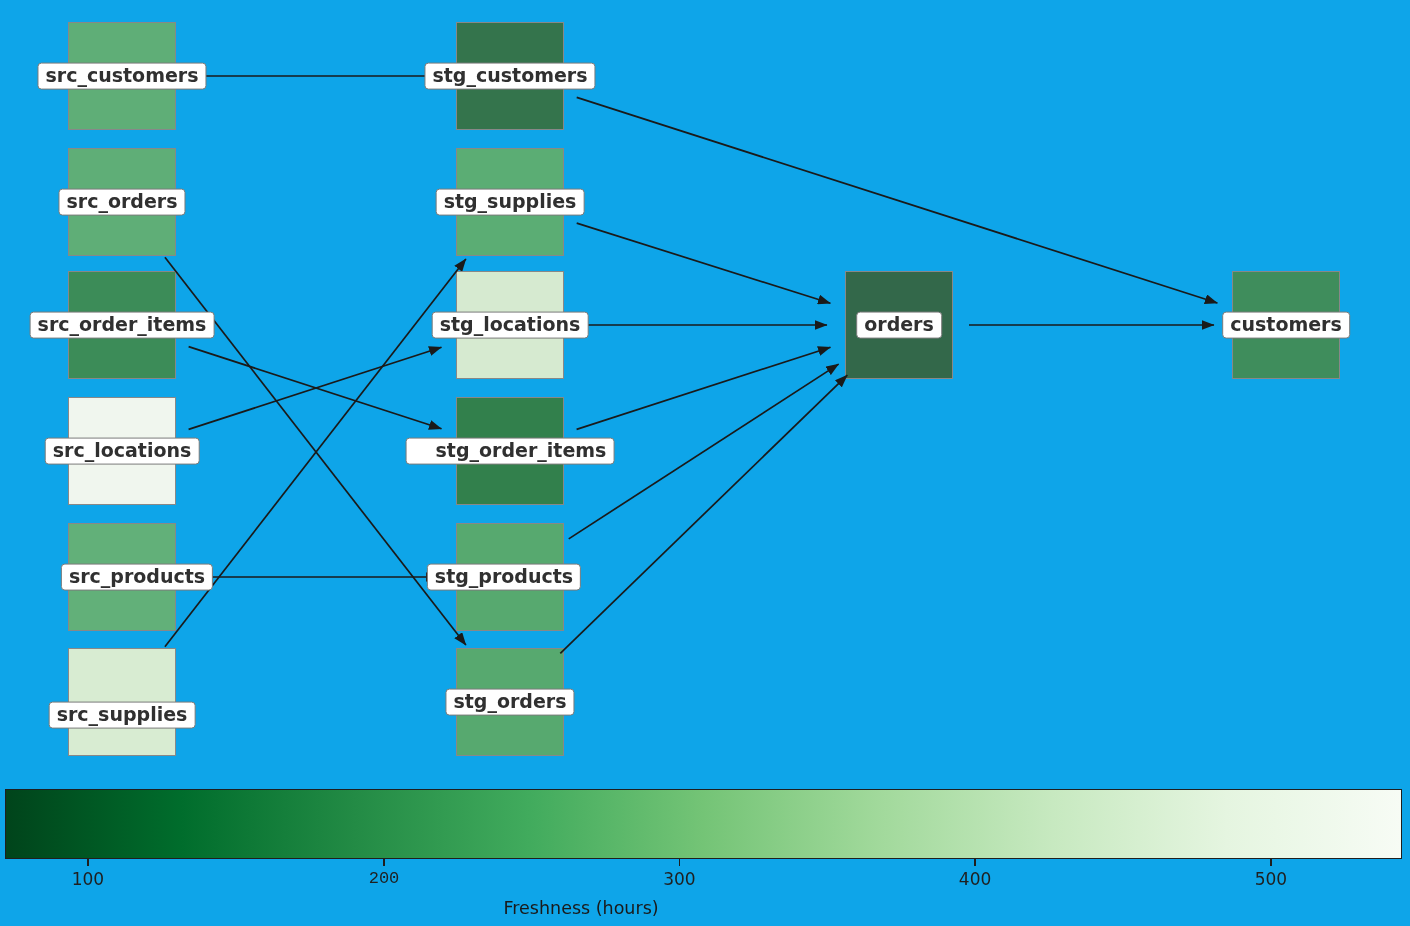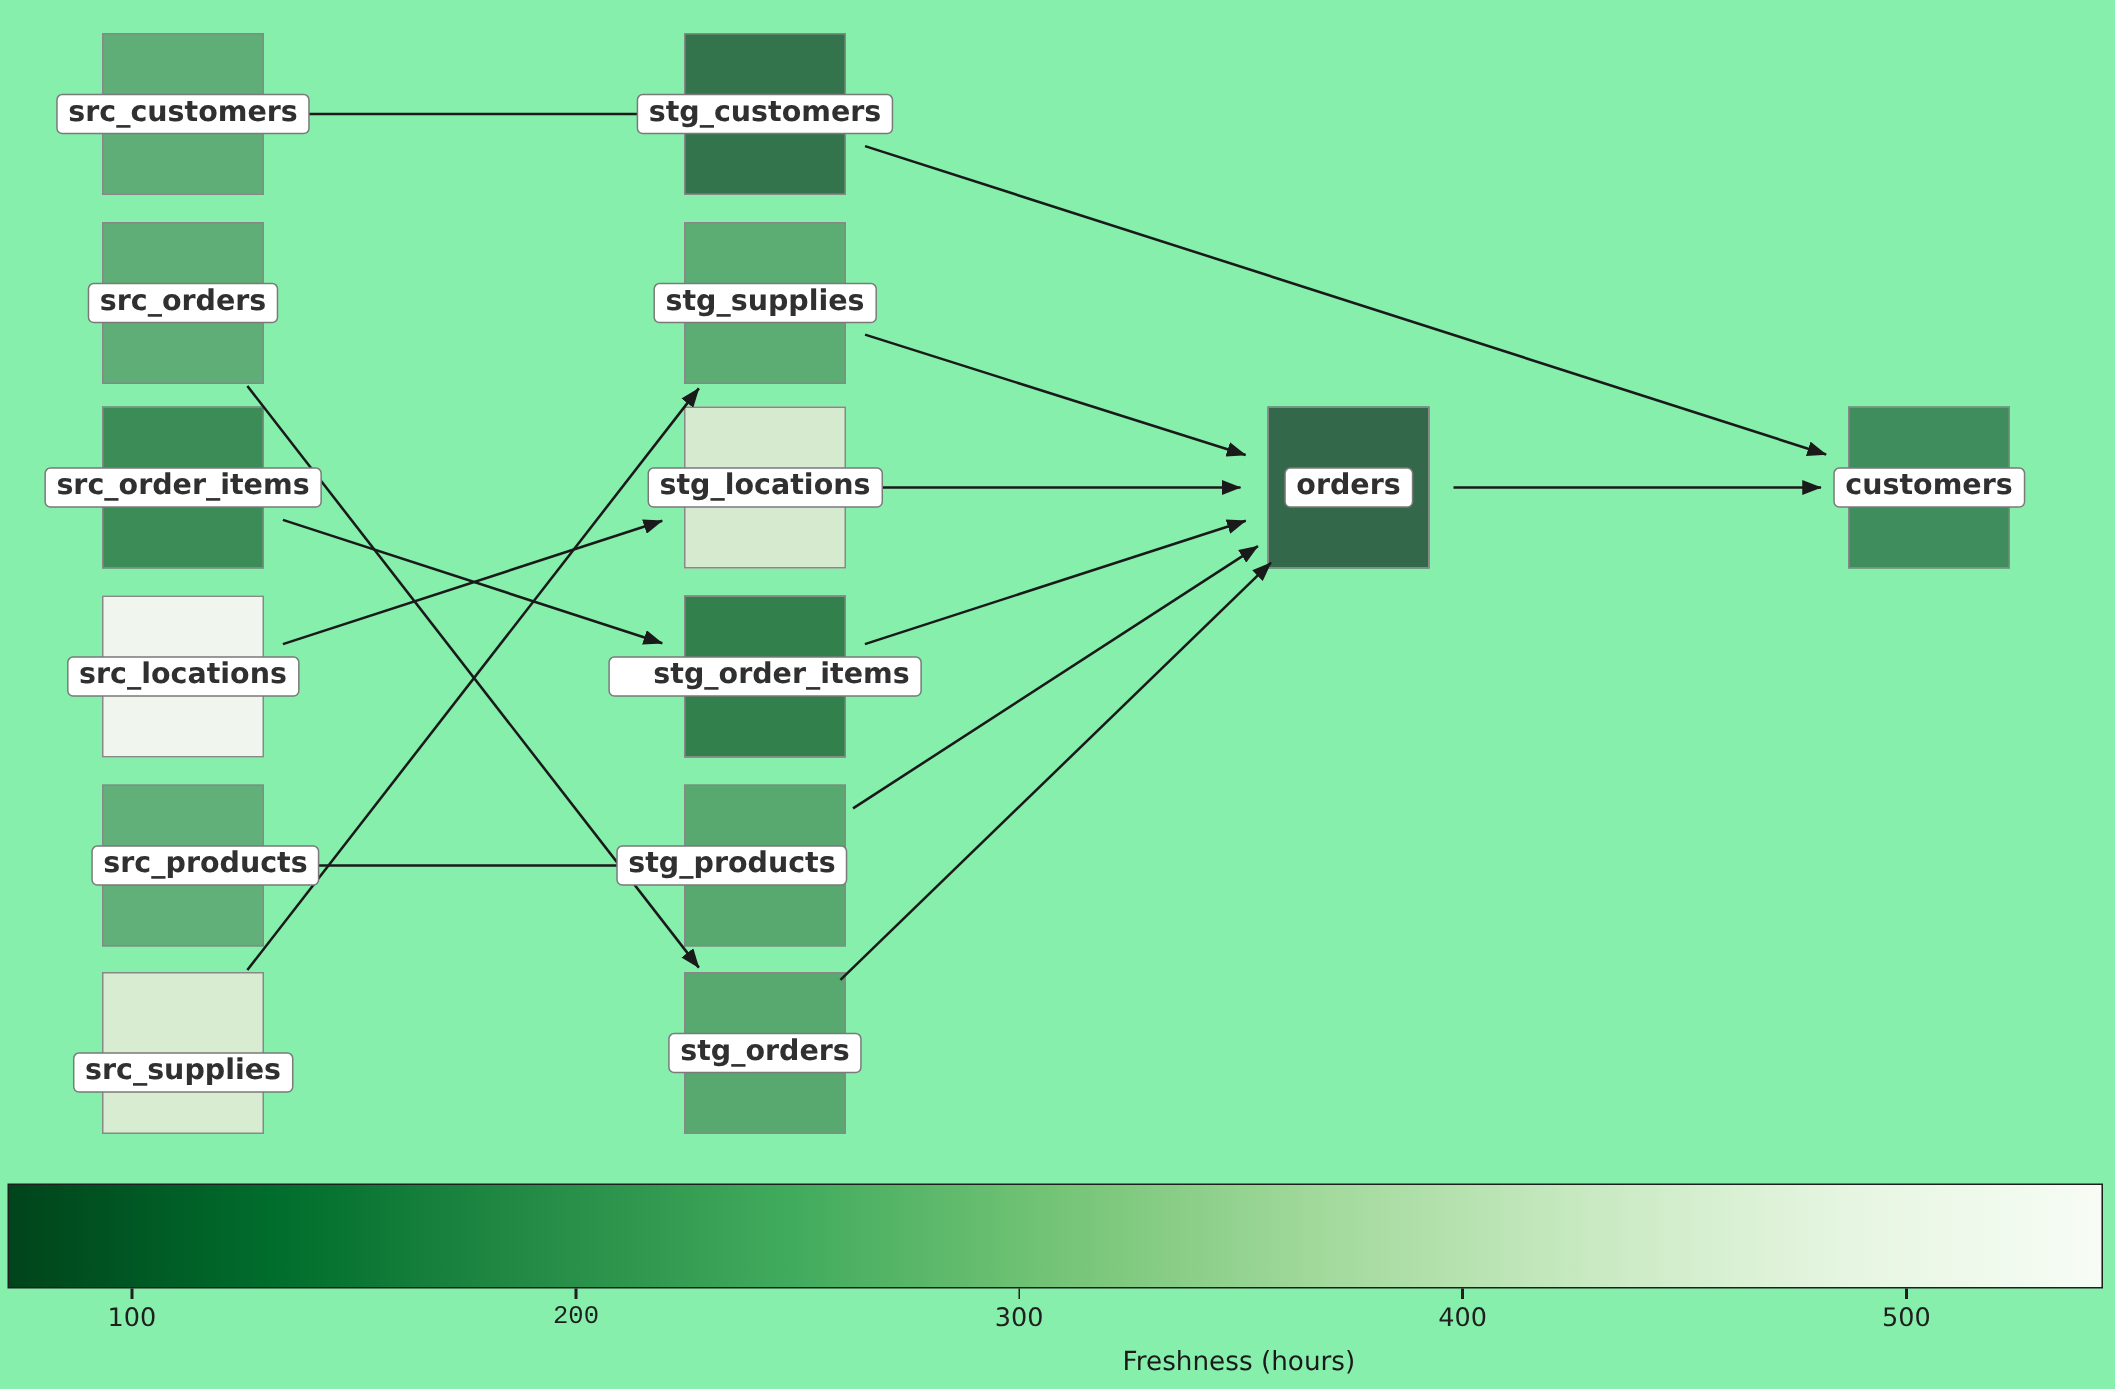--- a/index.html
+++ b/index.html
@@ -5,21 +5,21 @@
   html, body {
     margin: 0;
     padding: 0;
     background: #ffffff;
     font-family: "DejaVu Sans", "Liberation Sans", sans-serif;
   }
   .figure {
     position: relative;
     width: 1410px;
     height: 926px;
-    background: #86efac;
+    background: #0ea5e9;
     overflow: hidden;
   }
   .layer {
     position: absolute;
     left: 0; top: 0;
     width: 1410px;
     height: 926px;
   }
   #edges-layer { z-index: 2; }
   #nodes-layer { z-index: 1; }
@@ -56,21 +56,21 @@
   .cbar-tick-label {
     position: absolute;
     width: 80px;
     text-align: center;
     font-size: 17px;
     color: #1f1f1f;
   }
   .cbar-label {
     position: absolute;
     width: 400px;
-    text-align: right;
+    text-align: left;
     font-size: 17.5px;
     color: #1a1a1a;
   }
 </style>
 </head>
 <body>
 
 <div class="figure">
   <div id="nodes-layer" class="layer">
       <div class="node-box" style="left: 68px; top: 22px; width: 108px; height: 108px; background: rgb(95, 174, 119); border-color: rgb(136, 136, 136);"></div>
@@ -114,21 +114,21 @@
       <div class="node-label" style="left: 122px; top: 76px; color: rgb(48, 48, 48); background: rgb(255, 255, 255); border-color: rgb(122, 122, 122);">src_customers</div>
       <div class="node-label" style="left: 122px; top: 202px; color: rgb(48, 48, 48); background: rgb(255, 255, 255); border-color: rgb(122, 122, 122);">src_orders</div>
       <div class="node-label" style="left: 122px; top: 325px; color: rgb(48, 48, 48); background: rgb(255, 255, 255); border-color: rgb(122, 122, 122);">src_order_items</div>
       <div class="node-label" style="left: 122px; top: 451px; color: rgb(48, 48, 48); background: rgb(255, 255, 255); border-color: rgb(122, 122, 122);">src_locations</div>
       <div class="node-label" style="left: 137px; top: 577px; color: rgb(48, 48, 48); background: rgb(255, 255, 255); border-color: rgb(122, 122, 122);">src_products</div>
       <div class="node-label" style="left: 122px; top: 715px; color: rgb(48, 48, 48); background: rgb(255, 255, 255); border-color: rgb(122, 122, 122);">src_supplies</div>
       <div class="node-label" style="left: 510px; top: 76px; color: rgb(48, 48, 48); background: rgb(255, 255, 255); border-color: rgb(122, 122, 122);">stg_customers</div>
       <div class="node-label" style="left: 510px; top: 202px; color: rgb(48, 48, 48); background: rgb(255, 255, 255); border-color: rgb(122, 122, 122);">stg_supplies</div>
       <div class="node-label" style="left: 510px; top: 325px; color: rgb(48, 48, 48); background: rgb(255, 255, 255); border-color: rgb(122, 122, 122);">stg_locations</div>
       <div class="node-label" style="left: 510px; top: 451px; color: rgb(48, 48, 48); background: rgb(255, 255, 255); border-color: rgb(122, 122, 122); padding-left: 29px;">stg_order_items</div>
-      <div class="node-label" style="left: 488px; top: 577px; color: rgb(48, 48, 48); background: rgb(255, 255, 255); border-color: rgb(122, 122, 122); text-align: center;">stg_products</div>
+      <div class="node-label" style="left: 504px; top: 577px; color: rgb(48, 48, 48); background: rgb(255, 255, 255); border-color: rgb(122, 122, 122); text-align: center;">stg_products</div>
       <div class="node-label" style="left: 510px; top: 702px; color: rgb(48, 48, 48); background: rgb(255, 255, 255); border-color: rgb(122, 122, 122);">stg_orders</div>
       <div class="node-label" style="left: 899px; top: 325px; color: rgb(48, 48, 48); background: rgb(255, 255, 255); border-color: rgb(122, 122, 122);">orders</div>
       <div class="node-label" style="left: 1286px; top: 325px; color: rgb(48, 48, 48); background: rgb(255, 255, 255); border-color: rgb(122, 122, 122);">customers</div>
     </div>
 
   <div>
     <div id="cbar" class="colorbar-bar" style="left: 5px; top: 789px; width: 1397px; height: 70px; background: linear-gradient(to right, rgb(0, 68, 27) 0%, rgb(0, 109, 44) 12.5%, rgb(35, 139, 69) 25%, rgb(65, 171, 93) 37.5%, rgb(116, 196, 118) 50%, rgb(161, 217, 155) 62.5%, rgb(199, 233, 192) 75%, rgb(229, 245, 224) 87.5%, rgb(247, 252, 245) 100%);"></div>
     <div id="cbar-ticks">
         <div class="cbar-tick" style="left: 87.2818px; top: 859px;"></div>
         <div class="cbar-tick-label" style="left: 47.9818px; top: 869px;">100</div>

